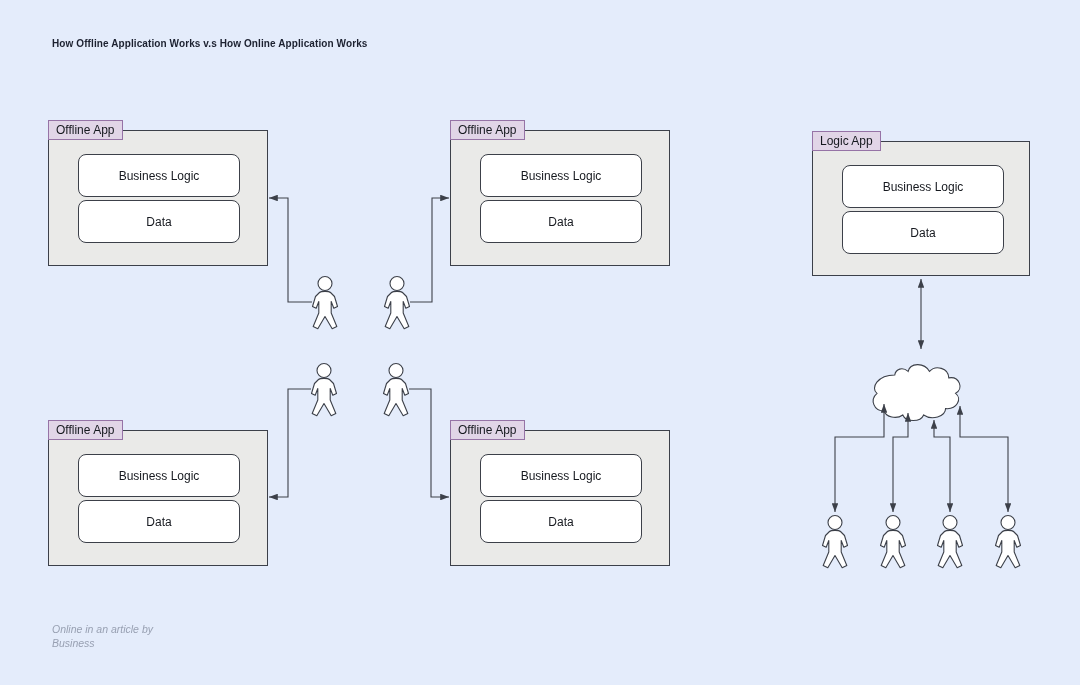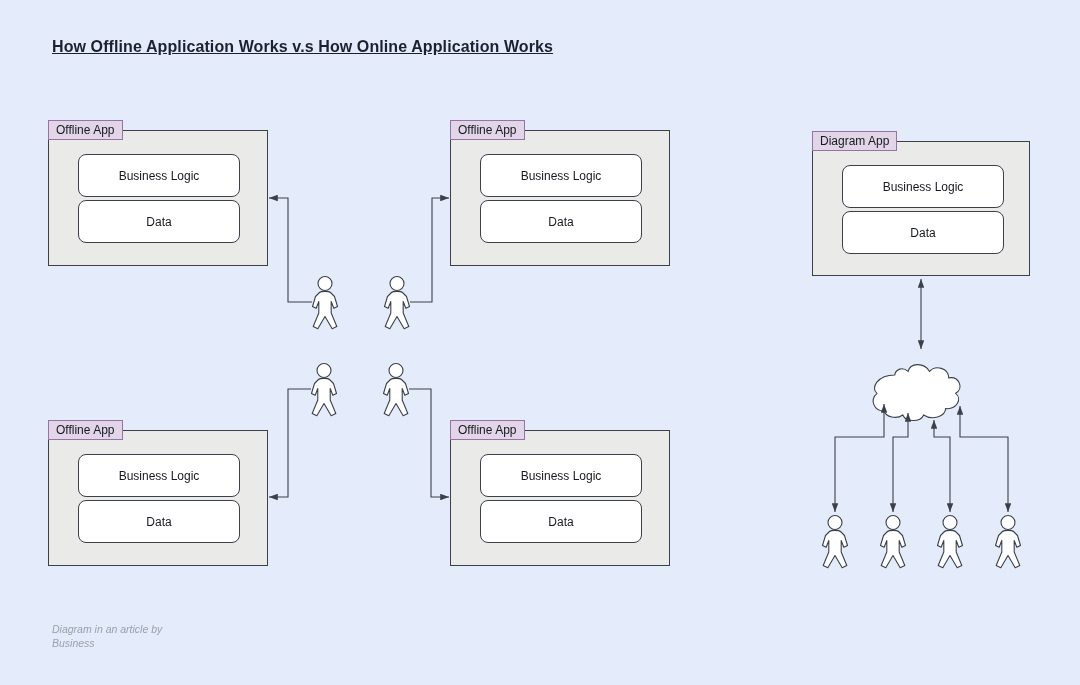--- a/index.html
+++ b/index.html
@@ -15,22 +15,22 @@
   }
   *{margin:0;padding:0;box-sizing:border-box;}
   html,body{background:var(--background);}
   body{font-family:"Liberation Sans", sans-serif;}
   .canvas{
     position:relative;width:1080px;height:685px;
     background:var(--background);overflow:hidden;
   }
   .title{
     position:absolute;left:52px;top:38px;
-    font-size:16px;font-weight:600;letter-spacing:.1px;
-    color:var(--title-text);white-space:nowrap;text-decoration:underline;
+    font-size:10px;font-weight:600;letter-spacing:.1px;
+    color:var(--title-text);white-space:nowrap;
   }
   
   .connectors{position:absolute;left:0;top:0;z-index:1;}
   .connectors path.link{fill:none;stroke:var(--connector);stroke-width:1.1px;}
   .connectors .cloud{fill:#FFFFFF;stroke:var(--connector);stroke-width:1.1px;vector-effect:non-scaling-stroke;}
   .arrowhead{fill:var(--connector);}
   
   .app-box{position:absolute;width:220px;height:146px;z-index:2;}
   .app-box .tab{
     position:absolute;left:0;top:0;height:20px;line-height:18px;
@@ -125,21 +125,21 @@
 
   <div class="app-box box-obr">
     <div class="tab">Offline App</div>
     <div class="body">
       <div class="inner logic">Business Logic</div>
       <div class="inner data">Data</div>
     </div>
   </div>
 
   <div class="app-box box-on">
-    <div class="tab">Diagram App</div>
+    <div class="tab">Logic App</div>
     <div class="body">
       <div class="inner logic">Business Logic</div>
       <div class="inner data">Data</div>
     </div>
   </div>
 
   <div class="person p1">
     <svg viewBox="0 0 34 60">
         <circle class="shape" cx="17" cy="8.5" r="7"></circle>
         <path class="shape" d="M11.5 17.5 C13 16 21 16 22.5 17.5 L26.5 21.5 L29.5 31.5 L25.8 33.3 L23.2 26.5 L23.2 38 L28.8 51.5 L24.2 53.8 L17 41.5 L9.8 53.8 L5.2 51.5 L10.8 38 L10.8 26.5 L8.2 33.3 L4.5 31.5 L7.5 21.5 Z"></path>
@@ -182,17 +182,17 @@
       </svg>
   </div>
   <div class="person p8">
     <svg viewBox="0 0 34 60">
         <circle class="shape" cx="17" cy="8.5" r="7"></circle>
         <path class="shape" d="M11.5 17.5 C13 16 21 16 22.5 17.5 L26.5 21.5 L29.5 31.5 L25.8 33.3 L23.2 26.5 L23.2 38 L28.8 51.5 L24.2 53.8 L17 41.5 L9.8 53.8 L5.2 51.5 L10.8 38 L10.8 26.5 L8.2 33.3 L4.5 31.5 L7.5 21.5 Z"></path>
       </svg>
   </div>
 
   <div class="footer">
-    <div>Diagram in an article by</div>
+    <div>Online in an article by</div>
     <div>Business</div>
   </div>
 
 </div>
 
 </body></html>

